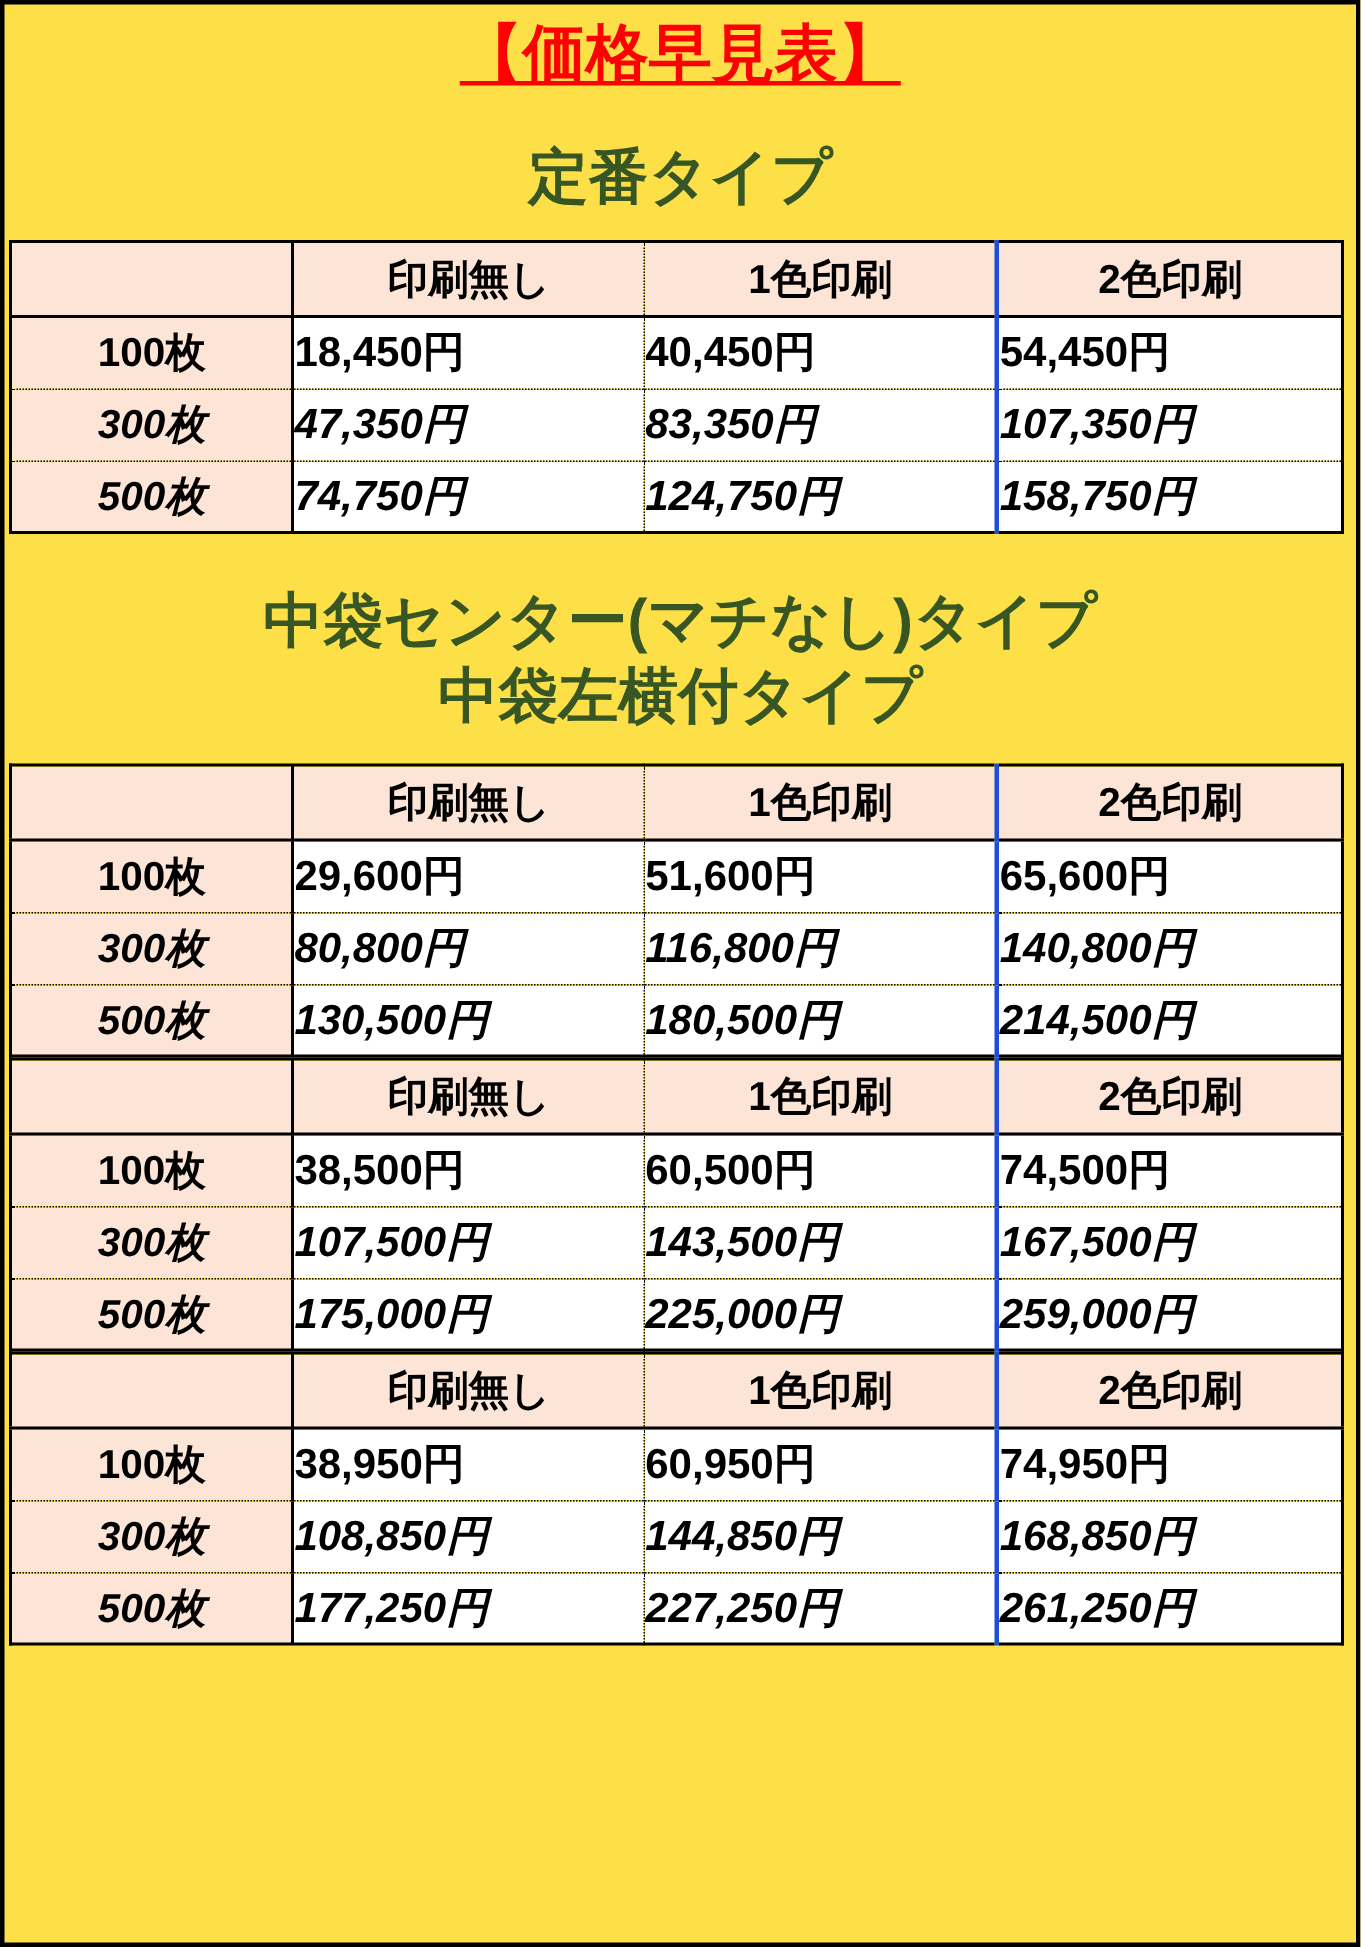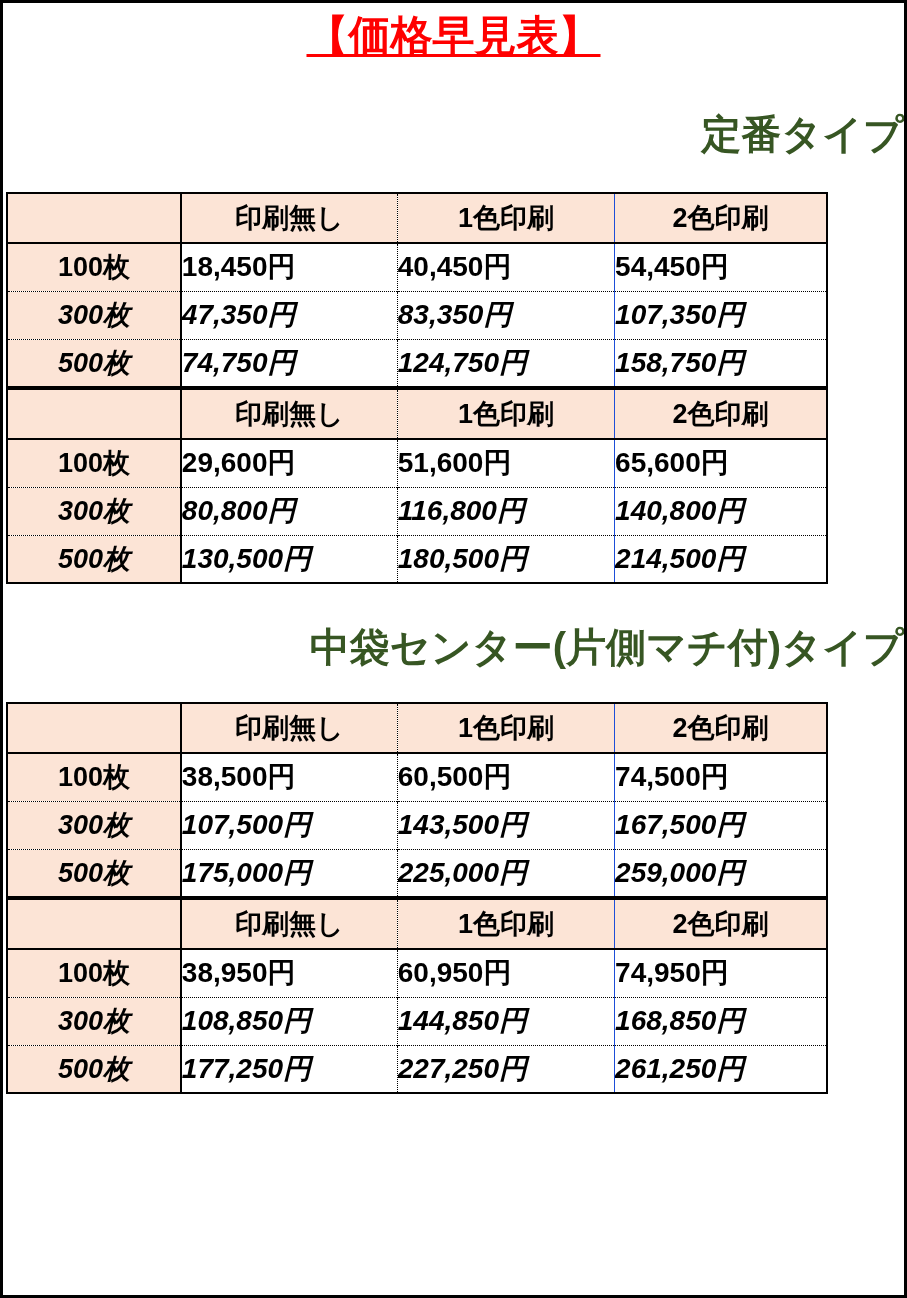--- a/index.html
+++ b/index.html
@@ -7,21 +7,21 @@
   body {
     font-family: "Liberation Sans", "DejaVu Sans", sans-serif;
     font-weight: bold;
     color: #000;
   }
   .page {
     position: relative;
     width: 907px;
     height: 1298px;
     margin: 0 auto;
-    background: #ffffff;
+    background: #fde047;
     border: 3px solid #000;
     overflow: hidden;
   }
   .title-block {
     text-align: center;
     padding-top: 7px;
   }
   .page-title {
     display: inline-block;
     font-size: 42px;
@@ -33,28 +33,28 @@
     text-decoration-thickness: 3px;
     text-underline-offset: 4px;
   }
   .sec-heading {
     text-align: center;
     font-size: 40px;
     line-height: 50px;
     font-weight: bold;
     color: #375623;
   }
-  .sec-heading div { margin: 16px auto; text-align: right; }
+  .sec-heading div { margin: 0 auto; }
   .h-sec1 { padding: 31px 0 17px 0; }
   .h-sec2 { padding: 33px 0 20px 0; }
   .h-sec3 { padding: 22px 0 14px 0; }
   .h-sec4 { padding: 26px 0 18px 0; }
 
   table.price-table {
-    width: 822px;
+    width: 890px;
     margin-left: 3px;
     border-collapse: collapse;
     border: 2px solid #000;
     table-layout: fixed;
   }
   .price-table col.c1 { width: 21.2%; }
   .price-table col.c2 { width: 26.4%; }
   .price-table col.c3 { width: 26.5%; }
   .price-table col.c4 { width: 25.9%; }
 
@@ -78,21 +78,21 @@
   }
   .price-table td.price-cell {
     background: #ffffff;
     font-size: 28px;
     text-align: left;
     padding-right: 16px;
   }
   
   .price-table th.corner, .price-table td.row-label { border-right: 2px solid #000; }
   .price-table .v-dot { border-left: 1px dotted #000; }
-  .price-table .v-solid { border-left: 1px solid #1d4ed8; }
+  .price-table .v-solid { border-left: 3px solid #1d4ed8; }
   
   .price-table tbody tr + tr td { border-top: 1px dotted #000; font-style: italic; }
 </style>
 </head>
 <body>
 
 <div class="page">
 
   <div class="title-block">
     <span class="page-title">【価格早見表】</span>
@@ -131,20 +131,24 @@
       </tr>
       <tr>
         <td class="row-label">500枚</td>
         <td class="price-cell">74,750円</td>
         <td class="price-cell v-dot">124,750円</td>
         <td class="price-cell v-solid">158,750円</td>
       </tr>
     </tbody>
   </table>
 
+  <div class="sec-heading h-sec2">
+    <div>中袋センター(マチなし)タイプ</div>
+    <div>中袋左横付タイプ</div>
+  </div>
   <table class="price-table">
     <colgroup>
         <col class="c1">
         <col class="c2">
         <col class="c3">
         <col class="c4">
       </colgroup>
     <thead>
       <tr>
         <th class="corner"></th>
@@ -168,23 +172,20 @@
       </tr>
       <tr>
         <td class="row-label">500枚</td>
         <td class="price-cell">130,500円</td>
         <td class="price-cell v-dot">180,500円</td>
         <td class="price-cell v-solid">214,500円</td>
       </tr>
     </tbody>
   </table>
 
-  <div class="sec-heading h-sec3">
-    <div>中袋センター(片側マチ付)タイプ</div>
-  </div>
   <table class="price-table">
     <colgroup>
         <col class="c1">
         <col class="c2">
         <col class="c3">
         <col class="c4">
       </colgroup>
     <thead>
       <tr>
         <th class="corner"></th>

